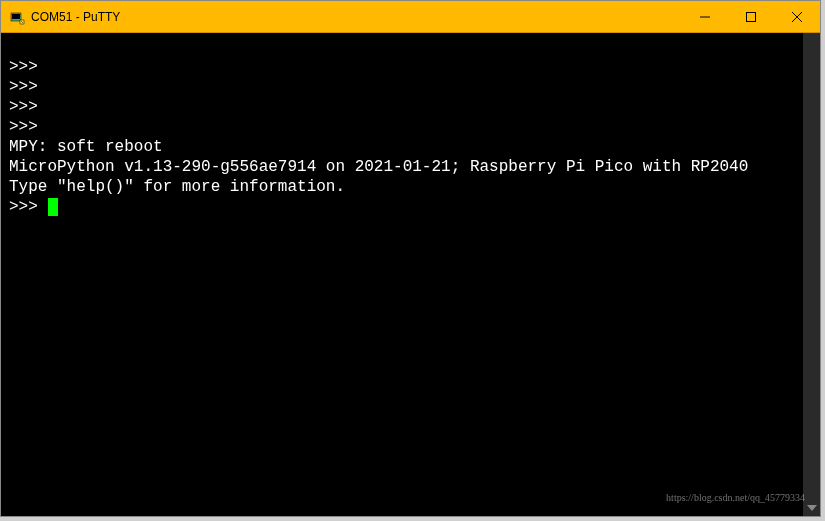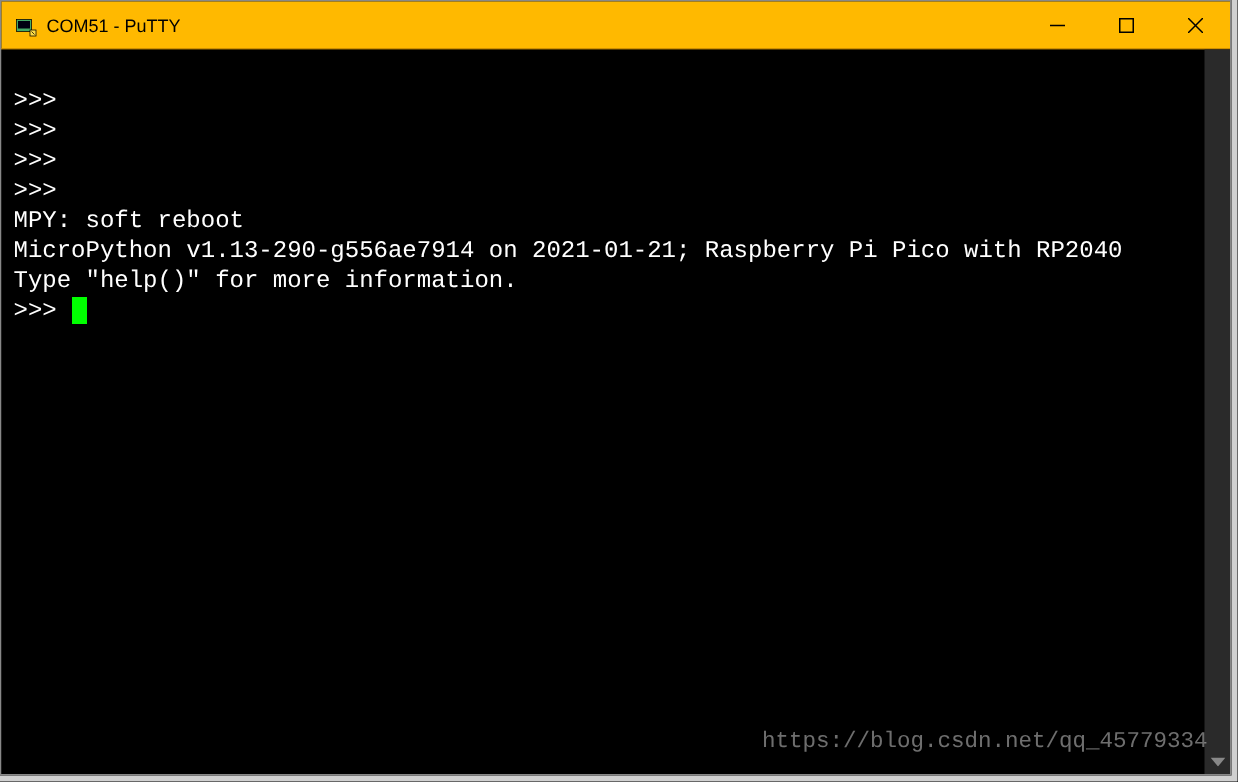--- a/index.html
+++ b/index.html
@@ -110,22 +110,22 @@
       height: 18px;
       background: #00ff00;
       vertical-align: text-bottom;
       margin-left: 1px;
     }
     .watermark {
       position: absolute;
       bottom: 18px;
       right: 20px;
       color: rgba(200,200,200,0.55);
-      font-size: 15px;
-      font-family: Liberation Mono, monospace;
+      font-size: 10px;
+      font-family: Liberation Serif, serif;
       pointer-events: none;
     }
     .prompt-line {
       color: #fff;
     }
   </style>
 </head>
 <body>
 
 <div class="window">

